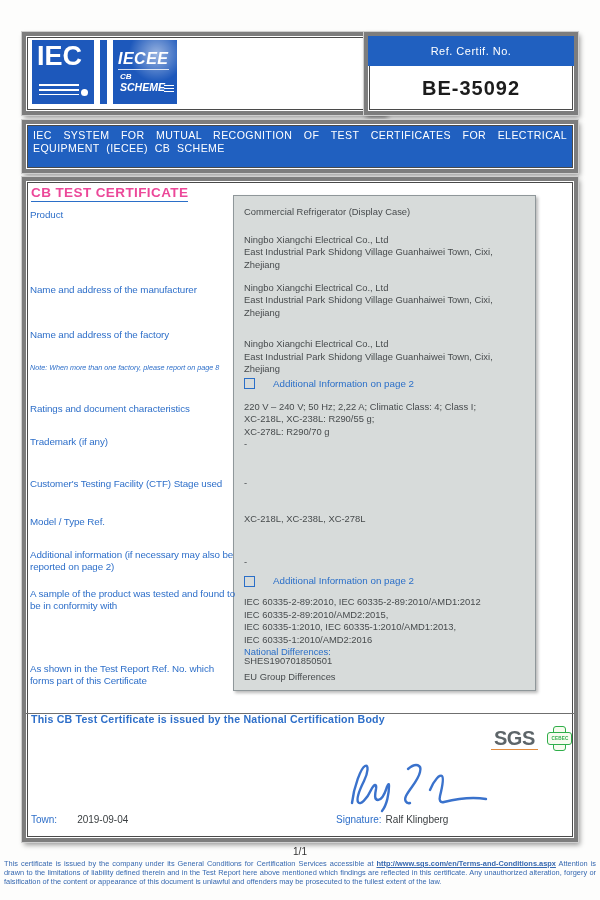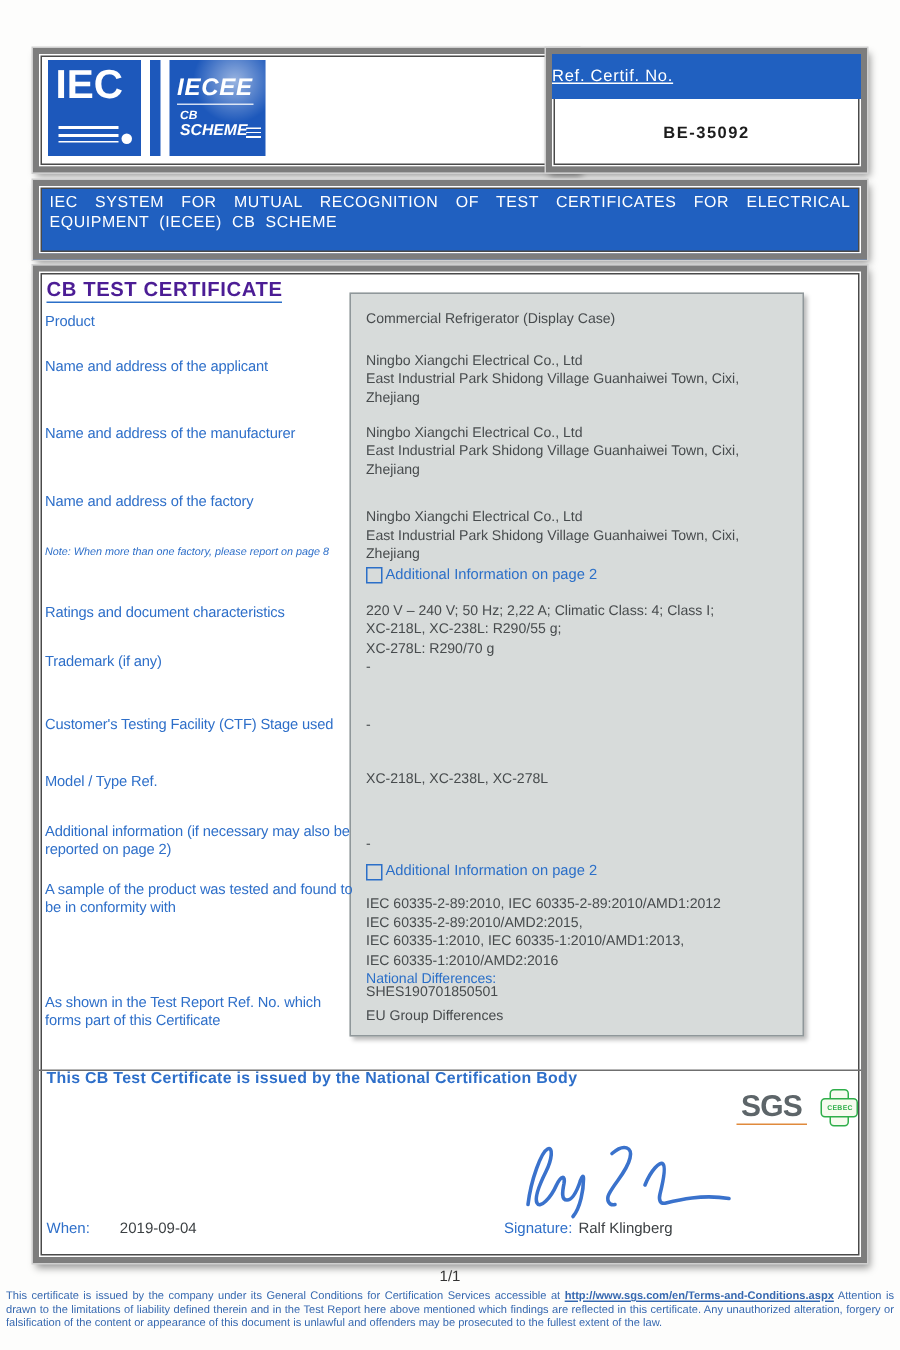--- a/index.html
+++ b/index.html
@@ -43,51 +43,51 @@
   }
   .iecee-word{font-style:italic;font-weight:bold;font-size:16px;margin:10px 0 0 5px;letter-spacing:.5px;border-bottom:1px solid rgba(255,255,255,.8);display:inline-block;padding-bottom:1px;}
   .iecee-cb{font-style:italic;font-weight:bold;font-size:8px;margin:2px 0 0 7px;}
   .iecee-scheme{font-style:italic;font-weight:bold;font-size:10.5px;margin:0 0 0 7px;}
   .iecee-eq{
     position:absolute;right:3px;bottom:10px;width:10px;height:9px;
     background:repeating-linear-gradient(to bottom,#fff 0 1px,transparent 1px 3px);
   }
   .ref-bar{
     position:absolute;left:0;top:0;right:0;height:30px;background:#2060c0;
-    color:#fff;font-size:11px;text-align:left;line-height:30px;letter-spacing:.5px;text-decoration:underline;
+    color:#fff;font-size:11px;text-align:center;line-height:30px;letter-spacing:.5px;
   }
   .ref-val{
     position:absolute;left:0;top:30px;right:0;bottom:0;
     display:flex;align-items:center;justify-content:center;
-    color:#1c1c1c;font-weight:bold;font-size:11px;letter-spacing:1px;
+    color:#1c1c1c;font-weight:bold;font-size:20px;letter-spacing:1px;
   }
   
   #banner{left:22px;top:120px;width:556px;height:53px;background:#2060c0;}
   .banner-text{
     color:#fff;font-size:10.6px;line-height:13px;letter-spacing:.4px;word-spacing:3.5px;
     text-align:justify;padding:5px 7px;
   }
   
   #body-box{left:22px;top:177px;width:556px;height:665px;}
   .body-inner{position:relative;width:100%;height:100%;font-size:10px;}
   .cert-title{
     position:absolute;left:5px;top:4px;
-    color:#4c1d95;font-weight:bold;font-size:13.5px;letter-spacing:.4px;
+    color:#ec4899;font-weight:bold;font-size:13.5px;letter-spacing:.4px;
     border-bottom:1.6px solid #2b6fc8;padding-bottom:1px;
   }
   .cert-table{position:absolute;left:4px;top:14px;width:540px;height:500px;}
   .value-panel{
     position:absolute;left:203px;top:0;width:303px;height:496px;
     background:#d7dbda;border:1px solid #8f979a;
     box-shadow:2px 2px 3px rgba(0,0,0,.28);box-sizing:border-box;
   }
   .lbl{position:absolute;left:0;width:208px;color:#2e6fc9;font-size:9.8px;line-height:11.5px;letter-spacing:-.1px;}
   .note{position:absolute;left:0;width:240px;color:#2e6fc9;font-size:7.2px;font-style:italic;}
   .val{position:absolute;left:214px;width:282px;color:#474b4d;font-size:9.4px;line-height:12.4px;white-space:pre-line;}
-  .cb-row{display:flex;align-items:center;gap:2px;color:#2b6fc8;font-size:9.8px;margin-top:2px;}
+  .cb-row{display:flex;align-items:center;gap:18px;color:#2b6fc8;font-size:9.8px;margin-top:2px;}
   .cb-box{width:9px;height:9px;border:1.2px solid #2b6fc8;background:transparent;flex:0 0 auto;}
   .nat-diff{color:#2b6fc8;}
   .ncb-statement{position:absolute;left:5px;top:532px;width:540px;color:#2e6fc9;font-size:10.6px;font-weight:600;letter-spacing:.2px;}
   .ncb-divider{position:absolute;left:0px;top:532px;width:548px;height:0;border-top:1.3px solid #6f6f6f;}
   .ncb-address{position:absolute;left:5px;top:537px;width:300px;color:#4a4e50;font-size:9.3px;line-height:11.6px;white-space:pre-line;}
   .sgs-logo{
     position:absolute;left:465px;top:546px;height:22px;padding:0 3px;background:#fff;
     color:#5d6569;font-weight:900;font-size:20px;letter-spacing:-.5px;line-height:22px;
     border-bottom:1.6px solid #e08a3c;
   }
@@ -143,21 +143,20 @@
   <div class="body-inner">
 
     <div class="cert-title">CB TEST CERTIFICATE</div>
 
     <div class="cert-table">
       <div class="value-panel"></div>
 
       <div class="lbl" style="top:14px">Product</div>
       <div class="val" style="top:11px">Commercial Refrigerator (Display Case)</div>
 
-      <div class="lbl" style="top:44px">Name and address of the applicant</div>
       <div class="val" style="top:39px">Ningbo Xiangchi Electrical Co., Ltd
 East Industrial Park Shidong Village Guanhaiwei Town, Cixi,
 Zhejiang</div>
 
       <div class="lbl" style="top:89px">Name and address of the manufacturer</div>
       <div class="val" style="top:87px">Ningbo Xiangchi Electrical Co., Ltd
 East Industrial Park Shidong Village Guanhaiwei Town, Cixi,
 Zhejiang</div>
 
       <div class="lbl" style="top:134px">Name and address of the factory</div>
@@ -222,21 +221,21 @@
     <svg class="signature-svg" width="155" height="54" viewBox="0 0 155 54">
       <g fill="none" stroke="#3a72cc" stroke-width="2.4" stroke-linecap="round">
         <path d="M12,44 C14,27 21,9 25,7 C29,5 28,14 24,22 C20,30 16,39 18,43 C20,47 27,40 31,31 C34,25 37,24 36,30 C35,35 34,41 38,41 C42,41 45,34 47,28"></path>
         <path d="M47,28 C48,25 49,24 49,27 C49,34 47,46 42,52"></path>
         <path d="M68,10 C76,3 82,6 80,13 C78,22 70,29 66,37 C64,41 66,45 70,44"></path>
         <path d="M90,31 C94,21 100,15 102,17 C104,19 102,29 100,37 C99,41 100,44 104,43 C112,41 128,37 146,40"></path>
       </g>
     </svg>
 
     <div class="date-line">
-      <span>When:</span><span class="v">2019-09-04</span>
+      <span>Town:</span><span class="v">2019-09-04</span>
     </div>
     <div class="sig-line">
       <span>Signature:</span><span class="v">Ralf Klingberg</span>
     </div>
 
   </div>
 </div>
 
 <div class="page-num">1/1</div>
 <div class="legal">

